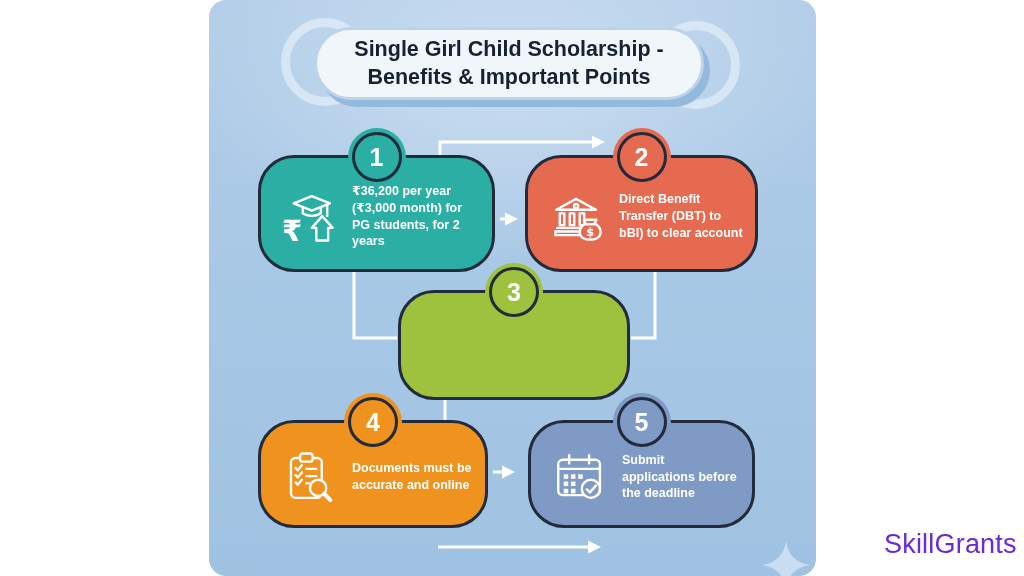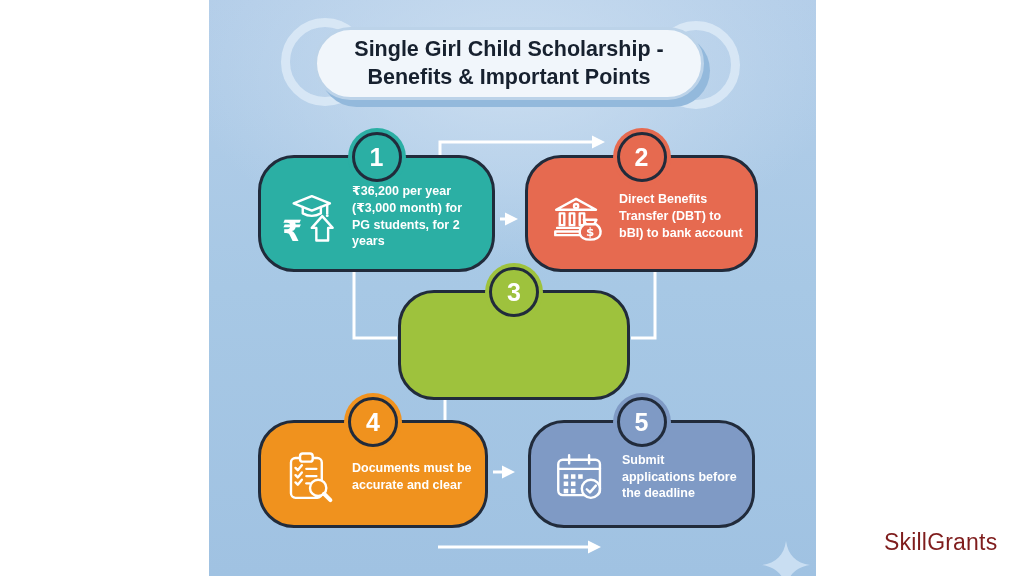--- a/index.html
+++ b/index.html
@@ -5,20 +5,21 @@
   html,body{margin:0;padding:0;}
   body{
     width:1024px;height:576px;position:relative;background:#ffffff;
     font-family:"Liberation Sans","DejaVu Sans",sans-serif;overflow:hidden;
   }
   #panel{
     position:absolute;left:209px;top:0;width:607px;height:576px;overflow:hidden;
     background:
       radial-gradient(90% 55% at 50% 12%, #CADDF0 0%, rgba(202,221,240,0) 60%),
       linear-gradient(180deg,#B4CEE9 0%,#A7C8E5 50%,#A0C2E2 100%);
+    border-radius: 17px;
   }
   .deco-circle{
     position:absolute;width:70px;height:70px;border-radius:50%;
     border:9px solid rgba(231,241,250,0.65);z-index:1;
   }
   #title-pill{
     position:absolute;left:105px;top:27px;width:390px;height:73px;
     background:#F1F6FB;border:3px solid #BCD3E9;border-radius:40px;
     box-shadow:6px 7px 0 0 #93B9DC;
     display:flex;align-items:center;justify-content:center;z-index:2;box-sizing:border-box;
@@ -46,21 +47,21 @@
   }
   .s1{--c:#2BAFA4;left:49px;top:155px;width:237px;height:117px;}
   .s2{--c:#E66A50;left:316px;top:155px;width:233px;height:117px;}
   .s3{--c:#9EC23D;left:189px;top:290px;width:232px;height:110px;}
   .s4{--c:#F0921E;left:49px;top:420px;width:230px;height:108px;}
   .s5{--c:#7F9AC5;left:319px;top:420px;width:227px;height:108px;}
   .icon-svg{width:58px;height:58px;display:block;}
   .icon-svg *{vector-effect:non-scaling-stroke;}
   #sparkle{position:absolute;left:553px;top:541px;z-index:1;}
   #brand{
-    position:absolute;left:884px;top:529px;font-size:23px;color:#7f1d1d;
+    position:absolute;left:884px;top:529px;font-size:27px;color:#6d28d9;
     letter-spacing:0.2px;z-index:2;
   }
 </style>
 </head>
 <body>
 
 <div id="panel">
 
   <div class="deco-circle" style="left:72px;top:18px;"></div>
   <div class="deco-circle" style="left:443px;top:21px;"></div>
@@ -110,21 +111,21 @@
         <rect x="13" y="28" width="5" height="13"></rect>
         <rect x="24" y="28" width="5" height="13"></rect>
         <rect x="35" y="28" width="5" height="13"></rect>
         <path d="M10,44 h33"></path>
         <path d="M8,48 h32 v4 h-32 z"></path>
         <path d="M42,40 h9 l2.5,-5 h-14 z" style="fill:var(--c)"></path>
         <path d="M40,40 c-8,6 -7,17 6.5,17 c13.5,0 14.5,-11 6.5,-17 z" style="fill:var(--c)"></path>
         <text x="46.5" y="53" text-anchor="middle" font-size="13" font-weight="bold" fill="#fff" stroke="none" style="font-family:'DejaVu Sans',sans-serif;">$</text>
       </svg>
     </span>
-    <div class="step-text">Direct Benefits Transfer (DBT) to bBI) to bank account</div>
+    <div class="step-text">Direct Benefit Transfer (DBT) to bBI) to clear account</div>
   </div>
 
   <div class="step s3">
     <div class="badge">3</div>
   </div>
 
   <div class="step s4">
     <div class="badge">4</div>
     <span class="step-icon">
       <svg class="icon-svg" viewBox="0 0 64 64" fill="none" stroke="#fff" stroke-width="2.4" stroke-linejoin="round" stroke-linecap="round">
@@ -133,21 +134,21 @@
         <path d="M16,22 l2.5,2.5 l4.5,-5.5"></path>
           <path d="M28,23 h11"></path>
         <path d="M16,30 l2.5,2.5 l4.5,-5.5"></path>
           <path d="M28,31 h11"></path>
         <path d="M16,38 l2.5,2.5 l4.5,-5.5"></path>
           <path d="M28,39 h4"></path>
         <circle cx="41" cy="44" r="9" style="fill:var(--c)"></circle>
         <path d="M47.5,50.5 l7,7" stroke-width="4"></path>
       </svg>
     </span>
-    <div class="step-text">Documents must be accurate and clear</div>
+    <div class="step-text">Documents must be accurate and online</div>
   </div>
 
   <div class="step s5">
     <div class="badge">5</div>
     <span class="step-icon">
       <svg class="icon-svg" viewBox="0 0 64 64" fill="none" stroke="#fff" stroke-width="2.4" stroke-linejoin="round" stroke-linecap="round">
         <rect x="8" y="13" width="46" height="39" rx="5"></rect>
         <path d="M20,8 v9 M42,8 v9"></path>
         <path d="M8,23 h46"></path>
         <g fill="#fff" stroke="none">

